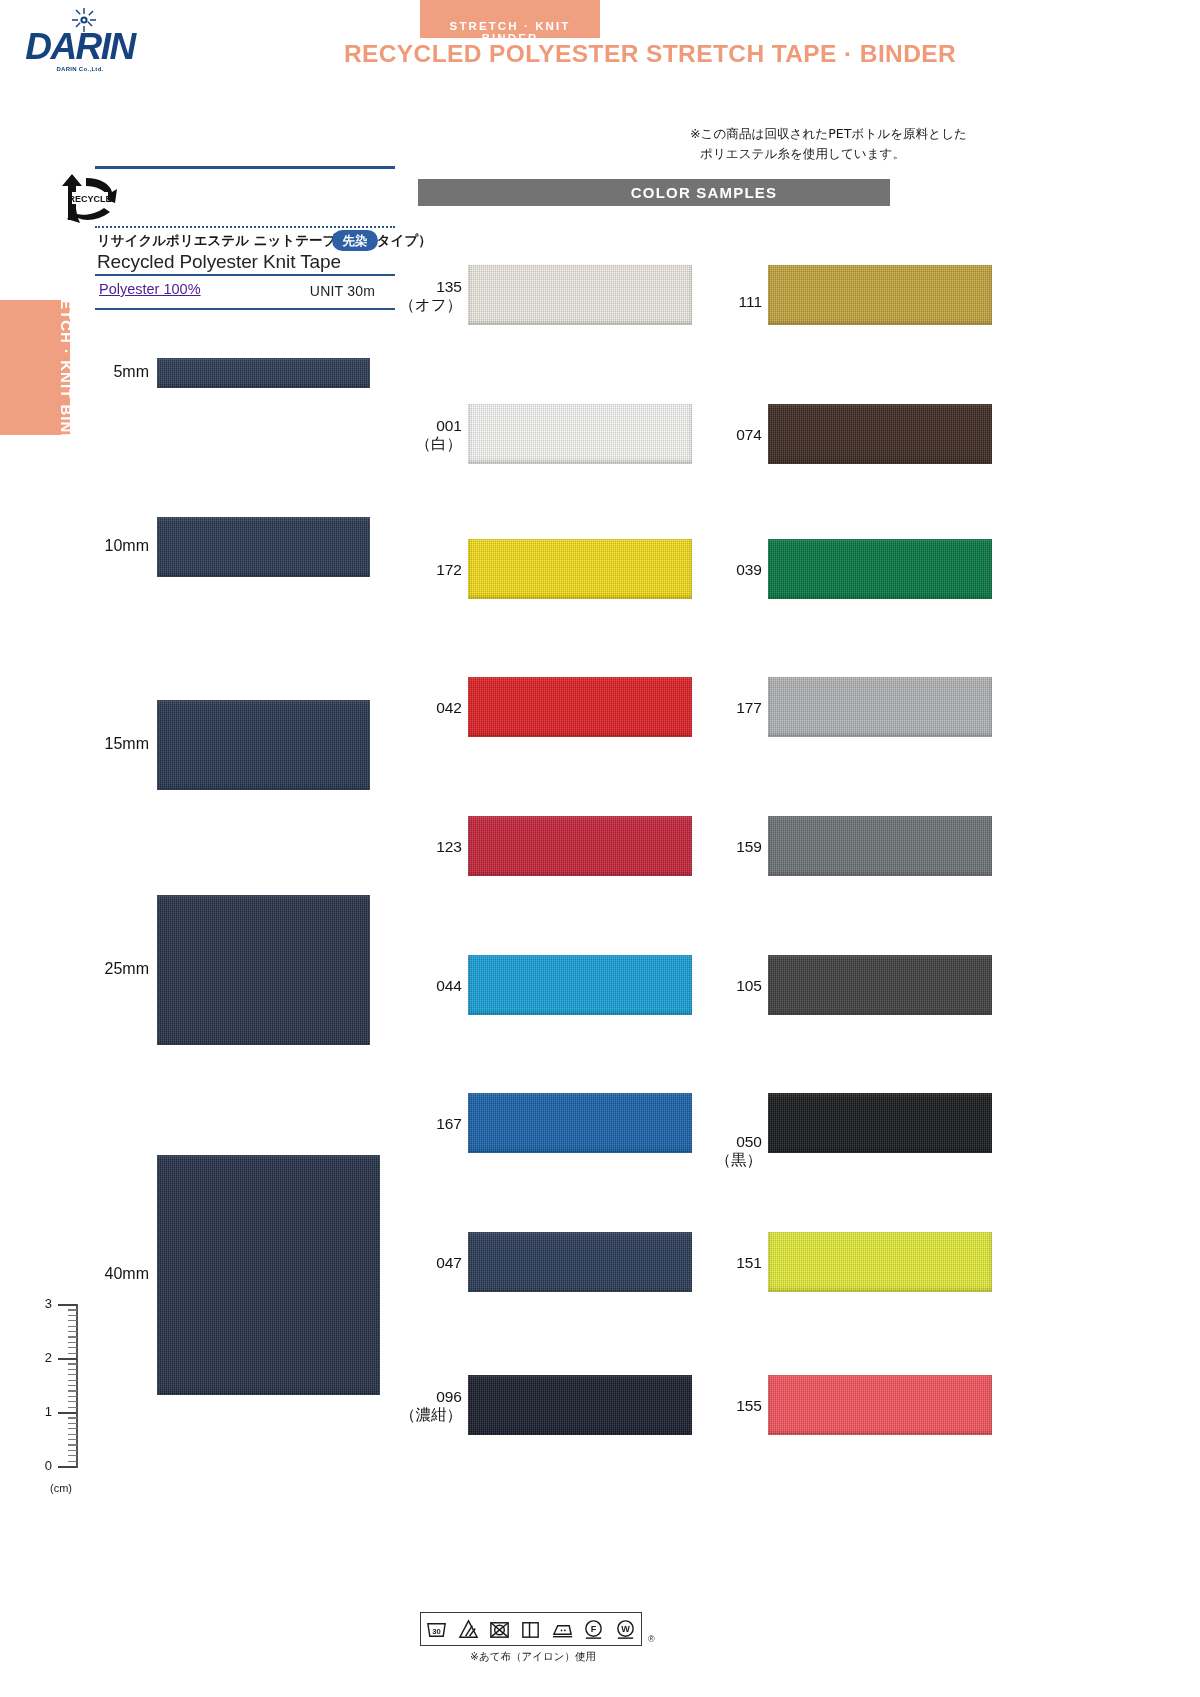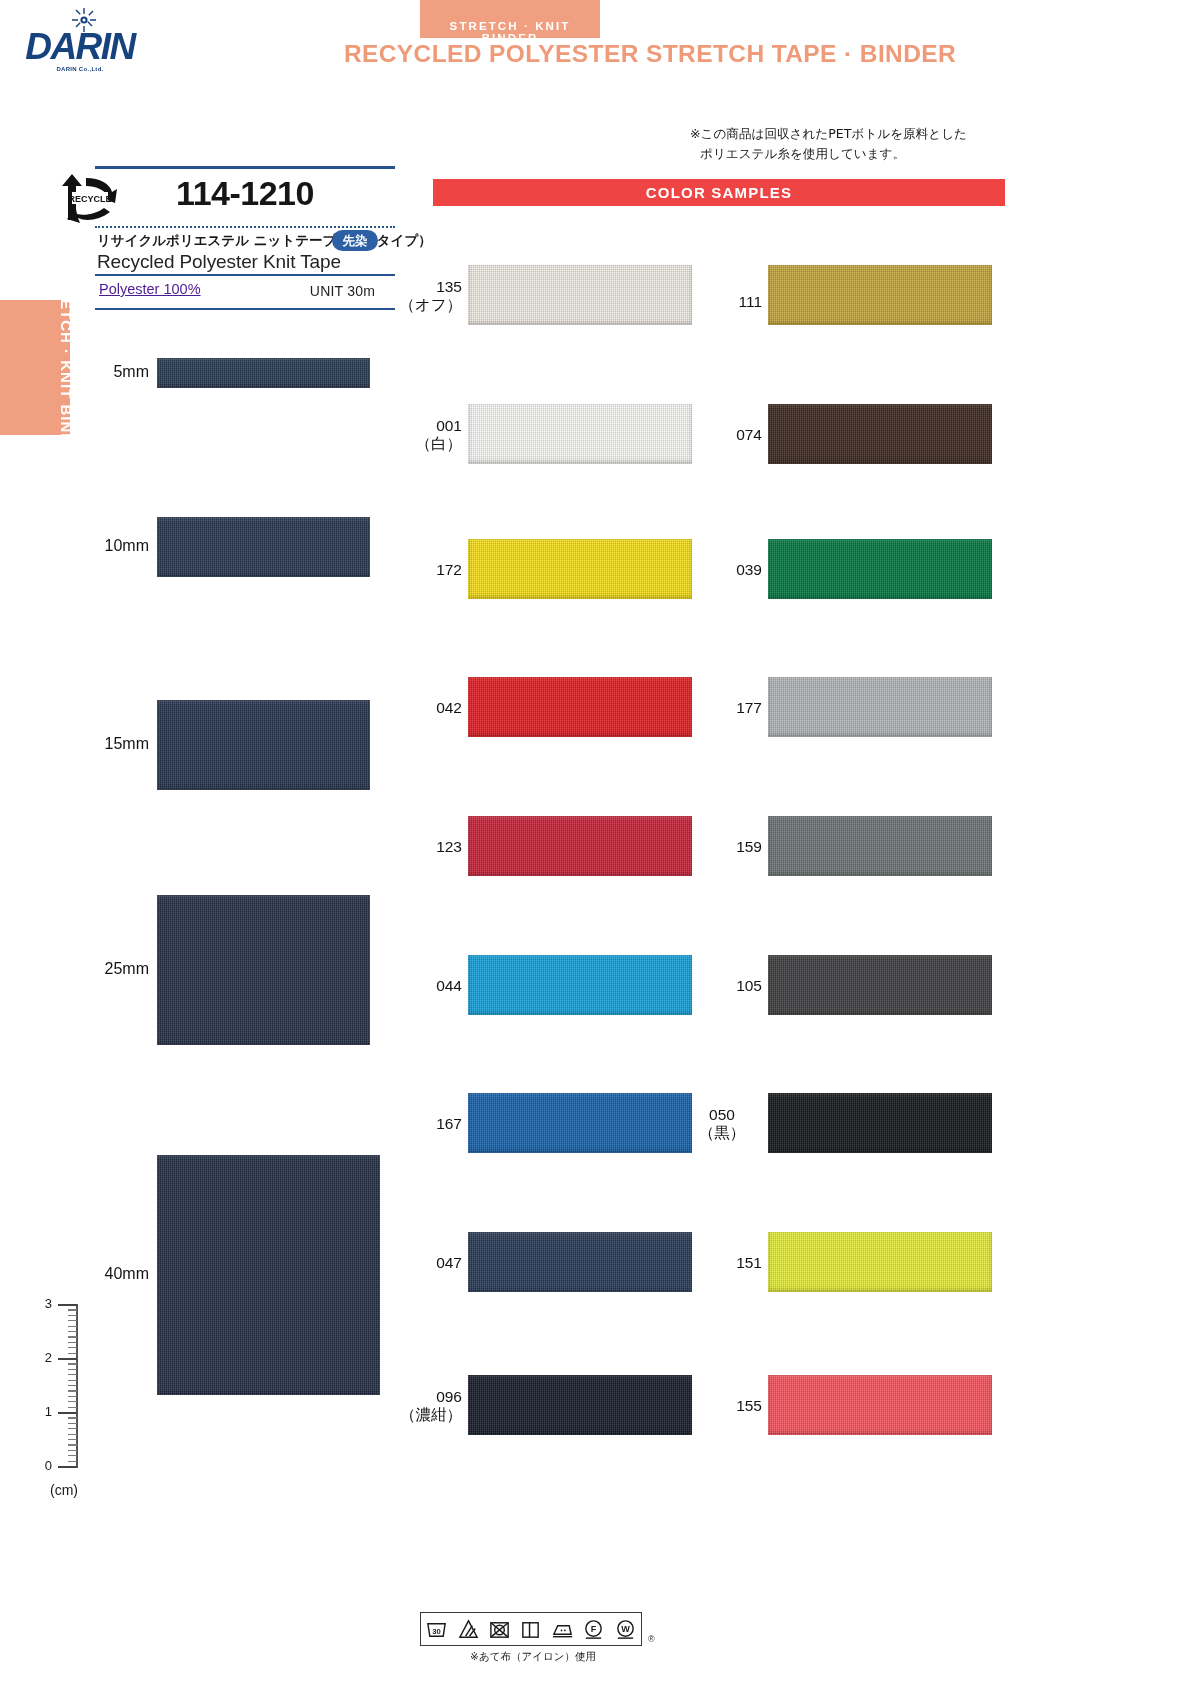--- a/index.html
+++ b/index.html
@@ -98,23 +98,22 @@
   
   #jp-note {
     position: absolute; left: 690px; top: 124px; width: 310px;
     font-size: 12.6px; line-height: 1.55; color: #1a1a1a;
     font-family: "DejaVu Sans", sans-serif;
   }
   #jp-note div:last-child { padding-left: 10px; }
 
   
   #cs-bar {
-    position: absolute; left: 418px; top: 179px; width: 572px; height: 27px;
-    background: #ef4444;
-    margin-left: 15px;
+    position: absolute; left: 418px; top: 179px; width: 472px; height: 27px;
+    background: #737373;
   }
   #cs-bar-label {
     position: absolute; left: 0; top: 5px; width: 572px; text-align: center;
     font-size: 15px; font-weight: bold; letter-spacing: 1.2px; color: #ffffff;
   }
 
   
   .w-label {
     position: absolute; text-align: right; width: 70px;
     font-size: 16px; color: #141414;
@@ -127,21 +126,21 @@
       repeating-linear-gradient(0deg, rgba(255,255,255,.07) 0 1px, rgba(0,0,0,.09) 1px 2px);
     box-shadow: inset 0 2px 4px rgba(255,255,255,.10), inset 0 -2px 4px rgba(0,0,0,.22);
   }
 
   
   #ruler { position: absolute; left: 28px; top: 1300px; width: 60px; height: 200px; }
   #ruler-spine { position: absolute; left: 48px; top: 4px; width: 1.6px; height: 164px; background: #555; }
   .r-major { position: absolute; left: 30px; width: 19px; height: 1.6px; background: #444; }
   .r-minor { position: absolute; left: 40px; width: 9px; height: 1.2px; background: #7a7a7a; }
   .r-num { position: absolute; width: 22px; text-align: right; left: 2px; font-size: 13px; color: #1a1a1a; }
-  #ruler-unit { position: absolute; left: 22px; top: 182px; font-size: 14px; color: #1a1a1a; }
+  #ruler-unit { position: absolute; left: 22px; top: 182px; font-size: 11px; color: #1a1a1a; }
 
   
   .c-label {
     position: absolute; text-align: right; font-size: 15.5px; color: #141414;
     line-height: 1.25; font-family: "DejaVu Sans", sans-serif;
   }
   .c-label .num { font-family: "Liberation Sans", sans-serif; }
   .c-swatch { position: absolute; width: 224px; height: 60px; }
 
   
@@ -191,21 +190,20 @@
   <svg id="recycle-icon" viewBox="0 0 60 52">
     <g fill="#111">
       <path d="M8 48 L8 14 L2 14 L12 2 L22 14 L16 14 L16 48 Z"></path>
       <path d="M26 6 C40 6 50 12 52 20 L57 17 L55 31 L42 26 L47 23 C44 18 36 14 26 14 Z"></path>
       <path d="M50 40 C40 48 26 50 18 46 L20 51 L7 47 L16 37 L17 42 C25 44 36 42 44 36 Z"></path>
     </g>
     <rect x="12" y="20" width="36" height="12" fill="#ffffff"></rect>
     <text x="30" y="29.5" font-family="Liberation Sans, sans-serif" font-size="9" font-weight="bold" text-anchor="middle" fill="#111">RECYCLE</text>
   </svg>
 
-  <div id="product-number">114-1210</div>
   <div id="info-rule-dot"></div>
   <div id="jp-name">リサイクルポリエステル ニットテープ（薄手タイプ）</div>
   <div id="senzome-badge">先染</div>
   <div id="en-name">Recycled Polyester Knit Tape</div>
   <div id="info-rule-mid"></div>
   <div id="material">Polyester 100%</div>
   <div id="unit">UNIT  30m</div>
   <div id="info-rule-bot"></div>
 </div>
 
@@ -366,21 +364,21 @@
     </div>
     <div class="c-swatch" style="left: 768px; top: 816px; background: rgb(110, 117, 118);">
       <div class="weave"></div>
     </div>
     <div class="c-label" style="left: 682px; width: 80px; top: 976px;">
       <div class="num">105</div>
     </div>
     <div class="c-swatch" style="left: 768px; top: 955px; background: rgb(63, 63, 65);">
       <div class="weave"></div>
     </div>
-    <div class="c-label" style="left: 682px; width: 80px; top: 1105px; text-align: center;">
+    <div class="c-label" style="left: 682px; width: 80px; top: 1132px;">
       <div class="num">050</div>
       <div>（黒）</div>
     </div>
     <div class="c-swatch" style="left: 768px; top: 1093px; background: rgb(23, 24, 26);">
       <div class="weave"></div>
     </div>
     <div class="c-label" style="left: 682px; width: 80px; top: 1253px;">
       <div class="num">151</div>
     </div>
     <div class="c-swatch" style="left: 768px; top: 1232px; background: rgb(232, 240, 58);">

